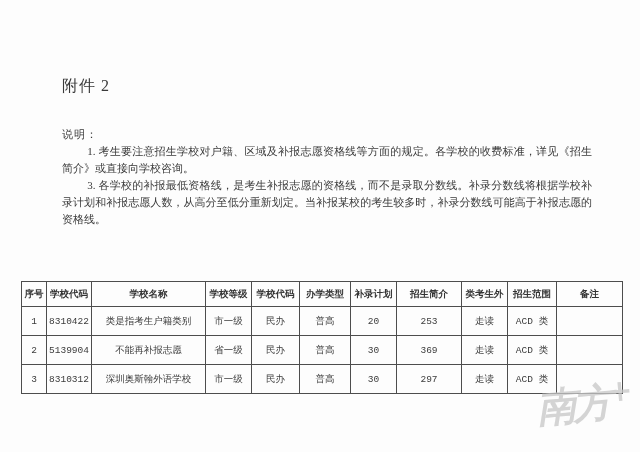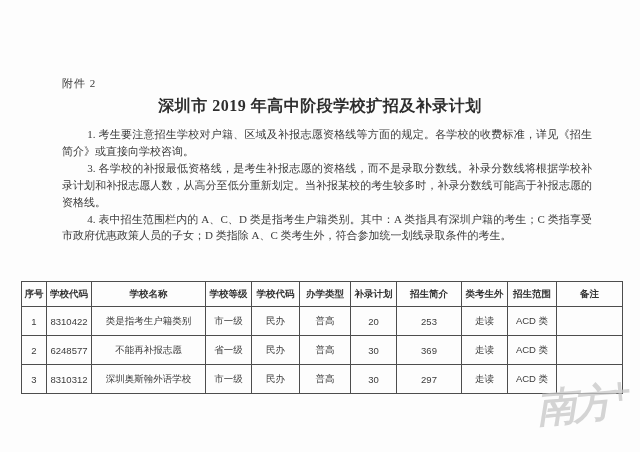--- a/index.html
+++ b/index.html
@@ -7,39 +7,39 @@
     position:relative;
     width:640px; height:452px;
     background:#fdfdfd;
     overflow:hidden;
     font-family:"Liberation Serif","DejaVu Serif",serif;
     color:#3a3a3a;
     box-shadow:0 0 2px rgba(0,0,0,0.08);
   }
   .attachment {
     position:absolute; left:62px; top:76px;
-    font-size:11px; letter-spacing:1px;
+    font-size:16px; letter-spacing:1px;
   }
   .title {
     position:absolute; left:0; right:0; top:96px;
     margin:0; text-align:center;
     font-size:16px; font-weight:bold; color:#2e2e2e;
     letter-spacing:0.5px;
   }
   .notes {
     position:absolute; left:62px; top:126px; width:530px;
     font-size:11px; line-height:16.9px;
     text-align:justify; text-justify:inter-ideograph;
   }
   .notes-heading { letter-spacing:1px; }
   p.note { margin:0; text-indent:2.3em; }
   table.plan {
     position:absolute; left:21px; top:281px;
     width:601px; border-collapse:collapse; table-layout:fixed;
-    font-size:9.5px; font-family:Liberation Sans, sans-serif;
+    font-size:9.5px; font-family:Liberation Mono, monospace;
   }
   table.plan th, table.plan td {
     border:1px solid #4d4d4d;
     text-align:center; vertical-align:middle;
     padding:0 1px; color:#3b3b3b;
     overflow:hidden; white-space:nowrap;
   }
   table.plan thead tr { height:25px; }
   table.plan tbody tr { height:29px; }
   table.plan th { font-weight:bold; color:#333; }
@@ -55,26 +55,25 @@
   }
   .watermark .plus { font-size:30px; vertical-align:14px; letter-spacing:0; }
 </style>
 </head>
 <body>
 
 <div class="page">
 
   <div class="attachment">附件 2</div>
 
-  <h1 class="title">深圳市 2019 年高中阶段学校扩招及补录计划</h1>
 
   <div class="notes">
+    <div class="notes-heading">说明：</div>
     <p class="note">1. 考生要注意招生学校对户籍、区域及补报志愿资格线等方面的规定。各学校的收费标准，详见《招生简介》或直接向学校咨询。</p>
     <p class="note">3. 各学校的补报最低资格线，是考生补报志愿的资格线，而不是录取分数线。补录分数线将根据学校补录计划和补报志愿人数，从高分至低分重新划定。当补报某校的考生较多时，补录分数线可能高于补报志愿的资格线。</p>
-    <p class="note">4. 表中招生范围栏内的 A、C、D 类是指考生户籍类别。其中：A 类指具有深圳户籍的考生；C 类指享受市政府优惠政策人员的子女；D 类指除 A、C 类考生外，符合参加统一划线录取条件的考生。</p>
   </div>
 
   <table class="plan">
     <colgroup>
       <col style="width:25px">
         <col style="width:45px">
         <col style="width:114px">
       <col style="width:46px">
         <col style="width:48px">
         <col style="width:51px">
@@ -108,21 +107,21 @@
         <td>民办</td>
         <td>普高</td>
         <td>20</td>
         <td>253</td>
         <td>走读</td>
         <td>ACD 类</td>
         <td></td>
       </tr>
       <tr>
         <td>2</td>
-        <td>6248577</td>
+        <td>5139904</td>
         <td>不能再补报志愿</td>
         <td>省一级</td>
         <td>民办</td>
         <td>普高</td>
         <td>30</td>
         <td>369</td>
         <td>走读</td>
         <td>ACD 类</td>
         <td></td>
       </tr>

